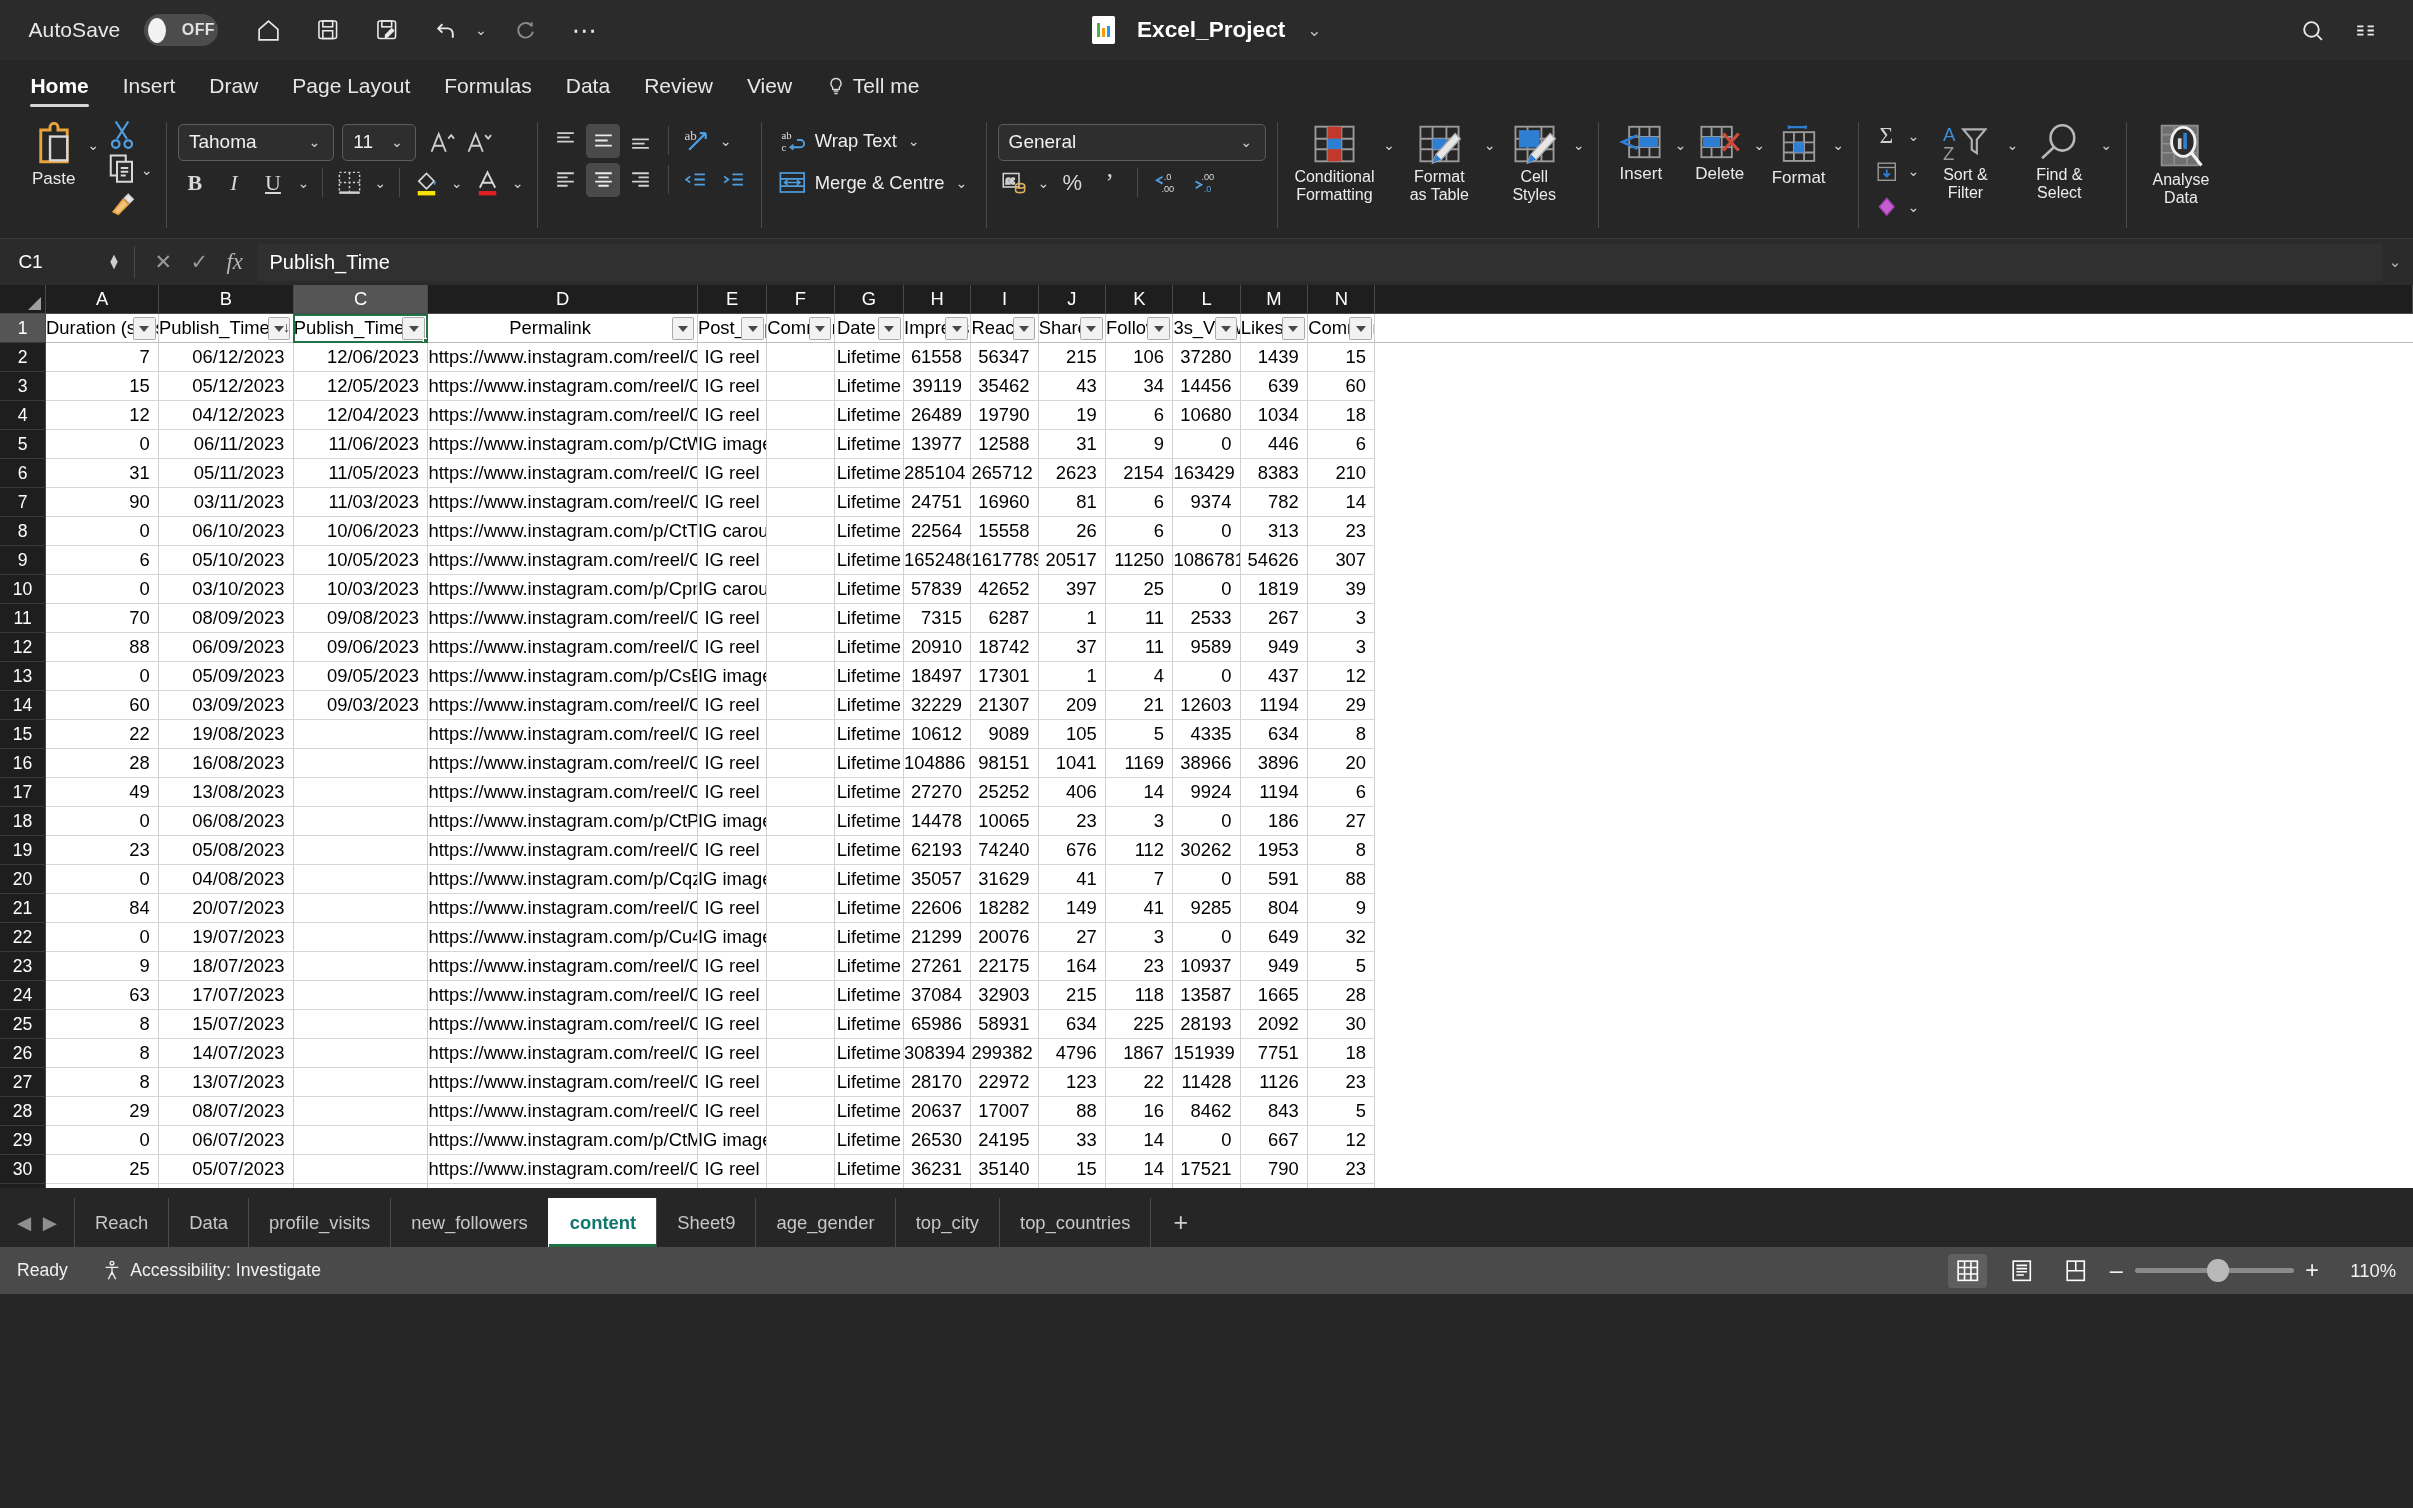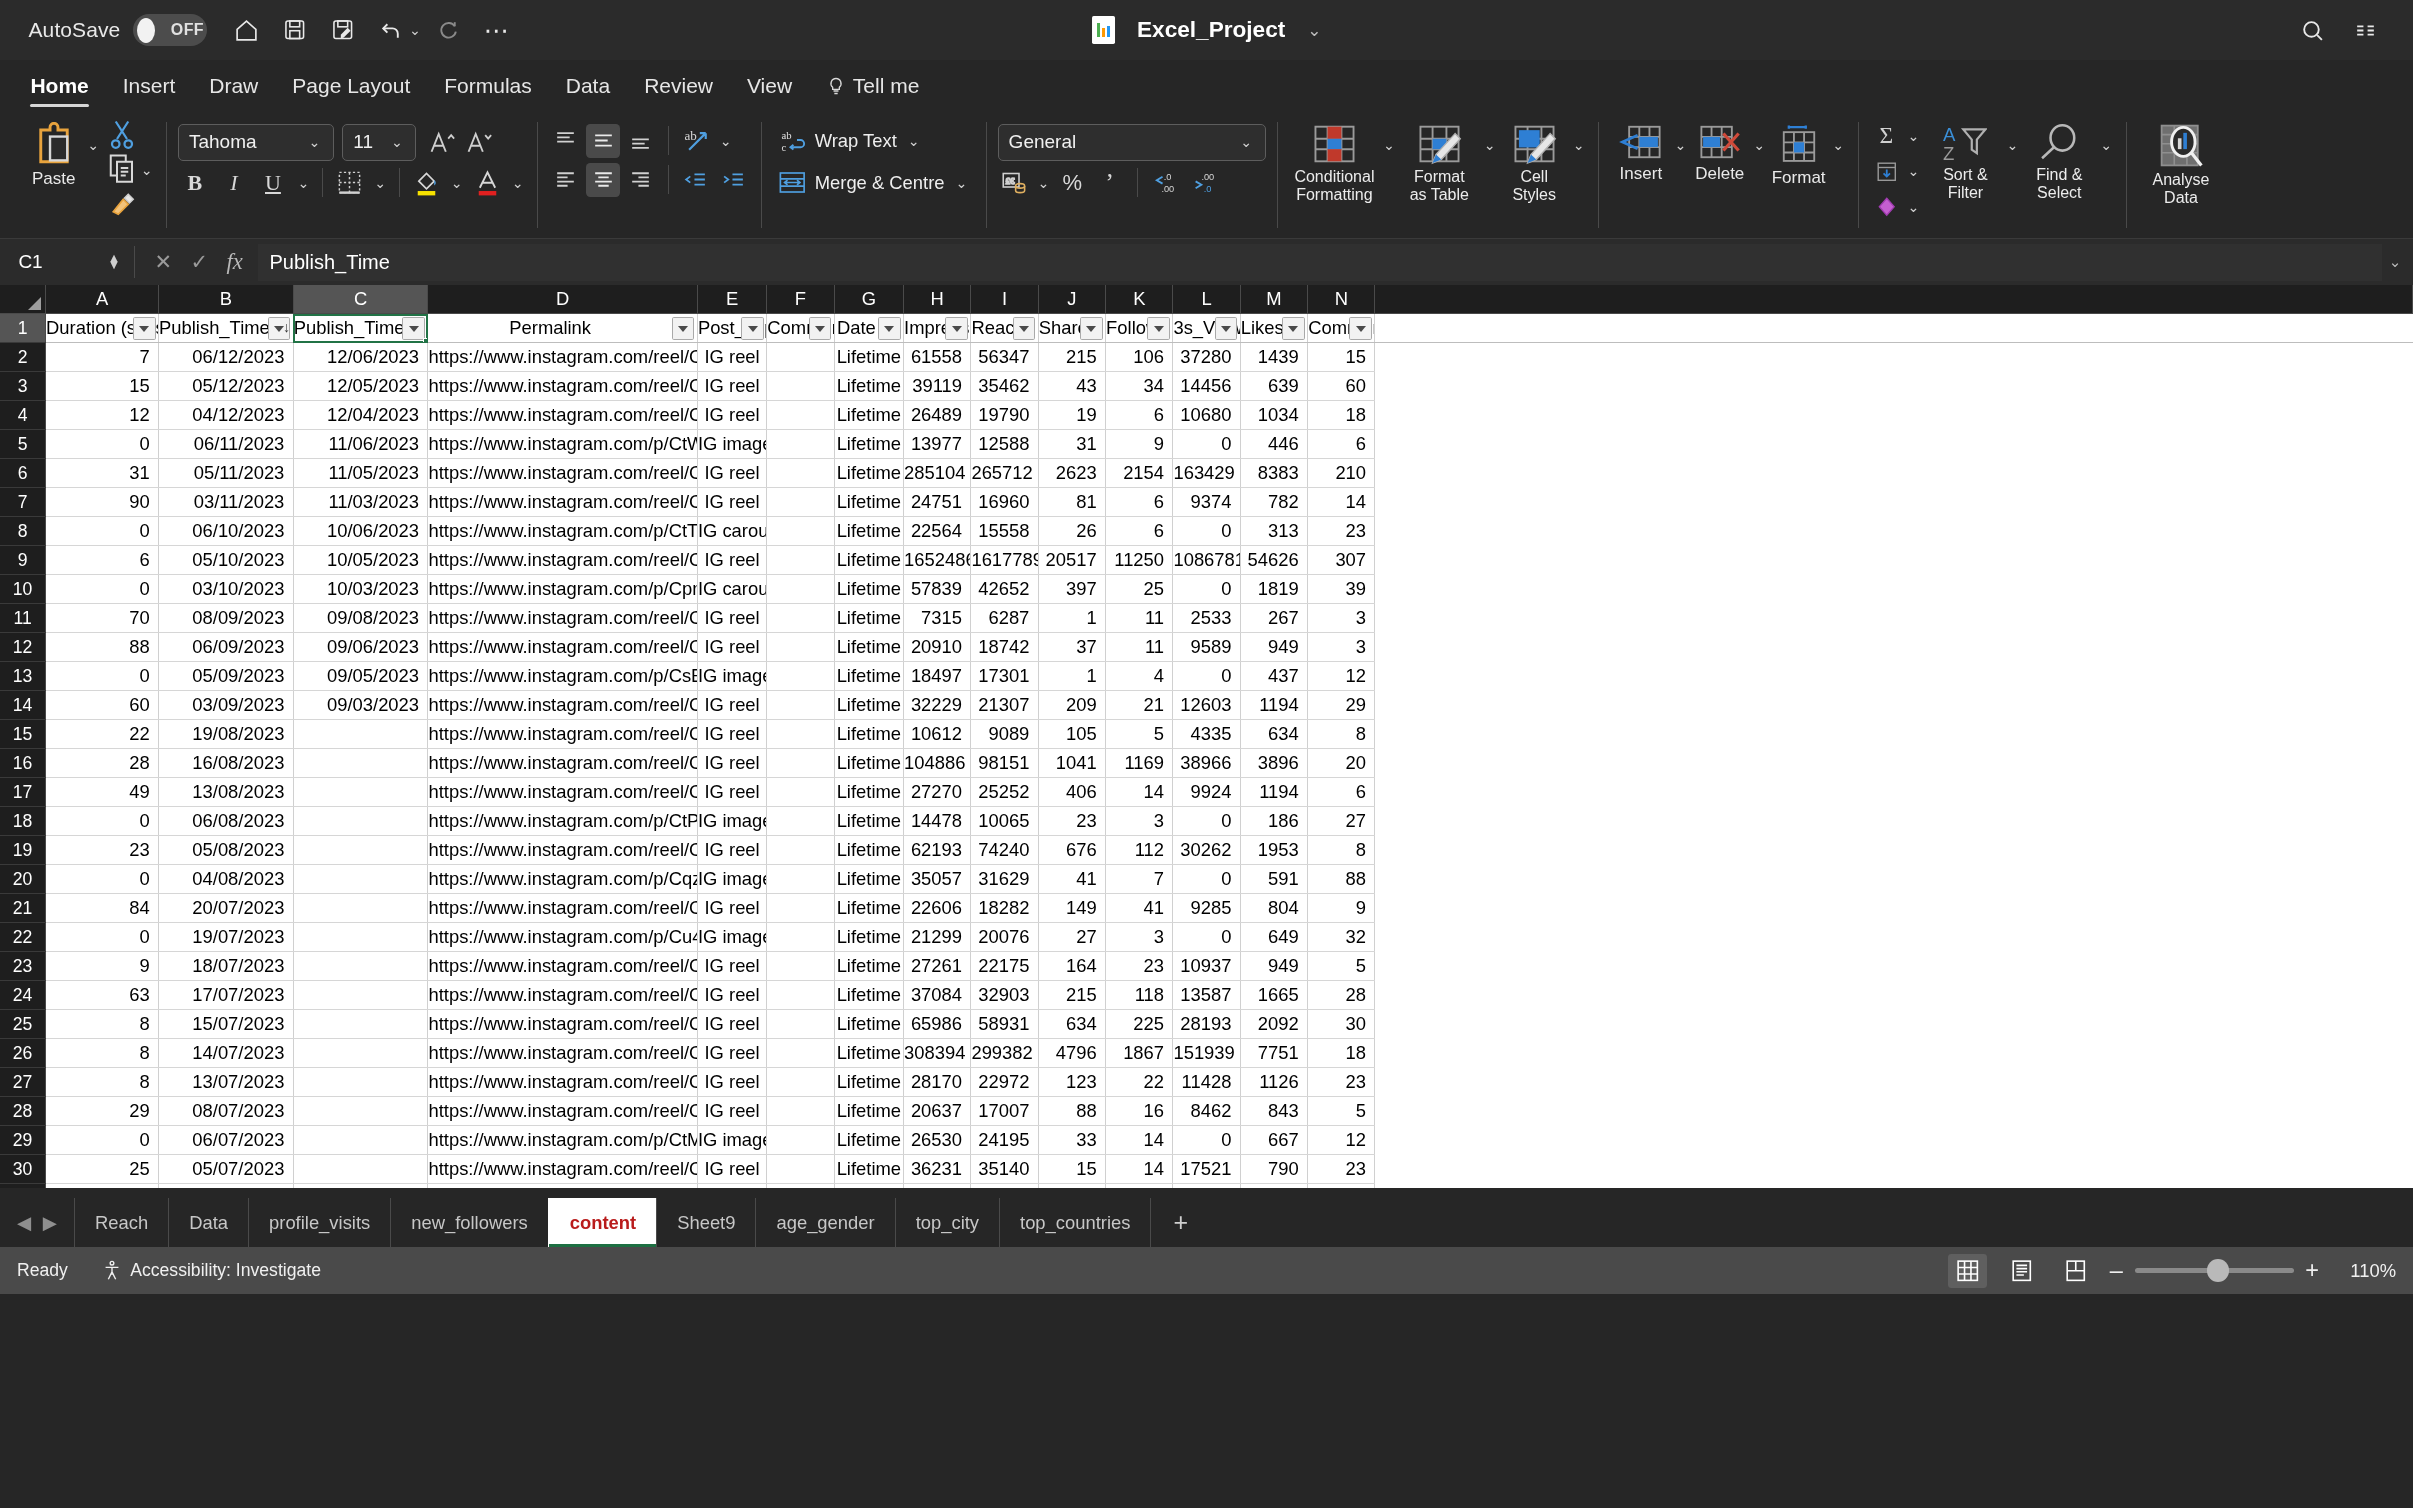--- a/index.html
+++ b/index.html
@@ -10,21 +10,21 @@
     overflow: hidden;
     -webkit-font-smoothing: antialiased;
   }
 
   
   .titlebar {
     height: 60px; background: #2b2b2b;
     display: flex; align-items: center; position: relative;
     color: #e8e8e8;
   }
-  .qat { display: flex; align-items: center; gap: 3px; padding-left: 28.5px; }
+  .qat { display: flex; align-items: center; gap: 14px; padding-left: 28.5px; }
   .autosave-label { font-size: 21px; color: #e9e9e9; margin-right: 10px; letter-spacing: 0.1px;}
   .toggle {
     width: 74px; height: 32px; border-radius: 16px; background: #4c4c4c;
     display: flex; align-items: center; padding: 0 3.4px; position: relative;
   }
   .toggle .knob { width: 25px; height: 25px; border-radius: 50%; background: #f2f2f2; }
   .toggle .off { font-size: 16px; font-weight: bold; color: #e0e0e0; margin-left: 16px; letter-spacing: 0.4px;}
   .qbtn {
     width: 45px; height: 45px; display: flex; align-items: center; justify-content: center;
     border-radius: 4.2px; cursor: default;
@@ -180,21 +180,21 @@
   
   .sheetbar {
     height: 49px; background:#262626; display:flex; align-items:stretch; position:relative;
   }
   .navarrows { display:flex; align-items:center; gap:11.7px; padding:0 17px; color:#8f8f8f; font-size:18.4px;}
   .stabs { display:flex; align-items:stretch; }
   .stab {
     display:flex; align-items:center; padding: 0 20px; font-size:18.4px; color:#c7c7c7;
     border-left:0.8px solid #4a4a4a; position:relative;
   }
-  .stab.active { background:#ffffff; color:#b91c1c; font-weight:bold; border-left:0.8px solid #ffffff;padding-left:21px; }
+  .stab.active { background:#ffffff; color:#0f766e; font-weight:bold; border-left:0.8px solid #ffffff;padding-left:21px; }
   .stab.active::after{ content:""; position:absolute; left:0; right:0; bottom:0; height:3.4px; background:#1d6f42;}
   .addsheet { display:flex; align-items:center; padding:0 22px; font-size:25px; color:#cfcfcf; border-left:0.8px solid #4a4a4a;}
 
   
   .statusbar {
     height: 47px; background:#4a4a4a; display:flex; align-items:center;
     color:#f0f0f0; font-size:17.6px; padding: 0 17px; gap:34px;
   }
   .sb-right { margin-left:auto; display:flex; align-items:center; gap:15px; }
   .viewbtn { width:39px;height:34px; display:flex;align-items:center;justify-content:center; border-radius:3.4px;}

